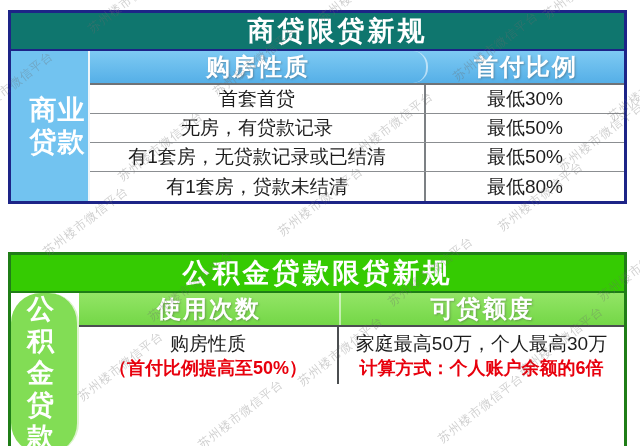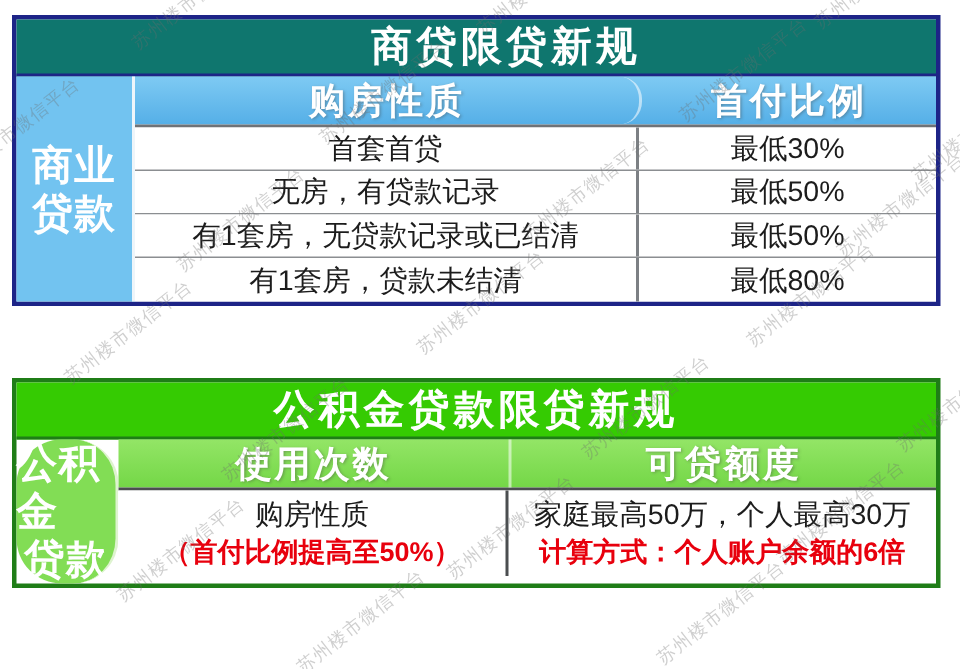--- a/index.html
+++ b/index.html
@@ -10,21 +10,21 @@
   
   .wm { position:absolute; color:rgba(110,110,110,0.33); font-size:12px; letter-spacing:1px;
         transform:rotate(-38deg); transform-origin:left center; white-space:nowrap; z-index:10; }
 
   
   .tbl { position:absolute; left:8px; width:619px; background:#fff; z-index:1; }
   .tbl-title { color:#fff; font-weight:bold; font-size:27px; letter-spacing:3px;
                display:flex; align-items:center; justify-content:center; }
   .tbl-body { display:flex; align-items:stretch; }
   .sidebar { display:flex; flex-direction:column; justify-content:center; align-items:center;
-             color:#fff; font-weight:bold; font-size:27px; line-height:32px; letter-spacing:1px; }
+             color:#fff; font-weight:bold; font-size:27px; line-height:32px; letter-spacing:1px;padding-left:16px; }
   .grid { flex:1; display:flex; flex-direction:column; }
   .hdr-row { display:flex; }
   .hdr { color:#fff; font-weight:bold; font-size:24px; letter-spacing:2px;
          display:flex; align-items:center; justify-content:center;
          text-shadow:1px 1px 2px rgba(60,60,60,0.35); }
   .row { display:flex; background:#fff; }
   .cell { display:flex; align-items:center; justify-content:center;
           font-size:19px; color:#1c1c1c; }
 
   

